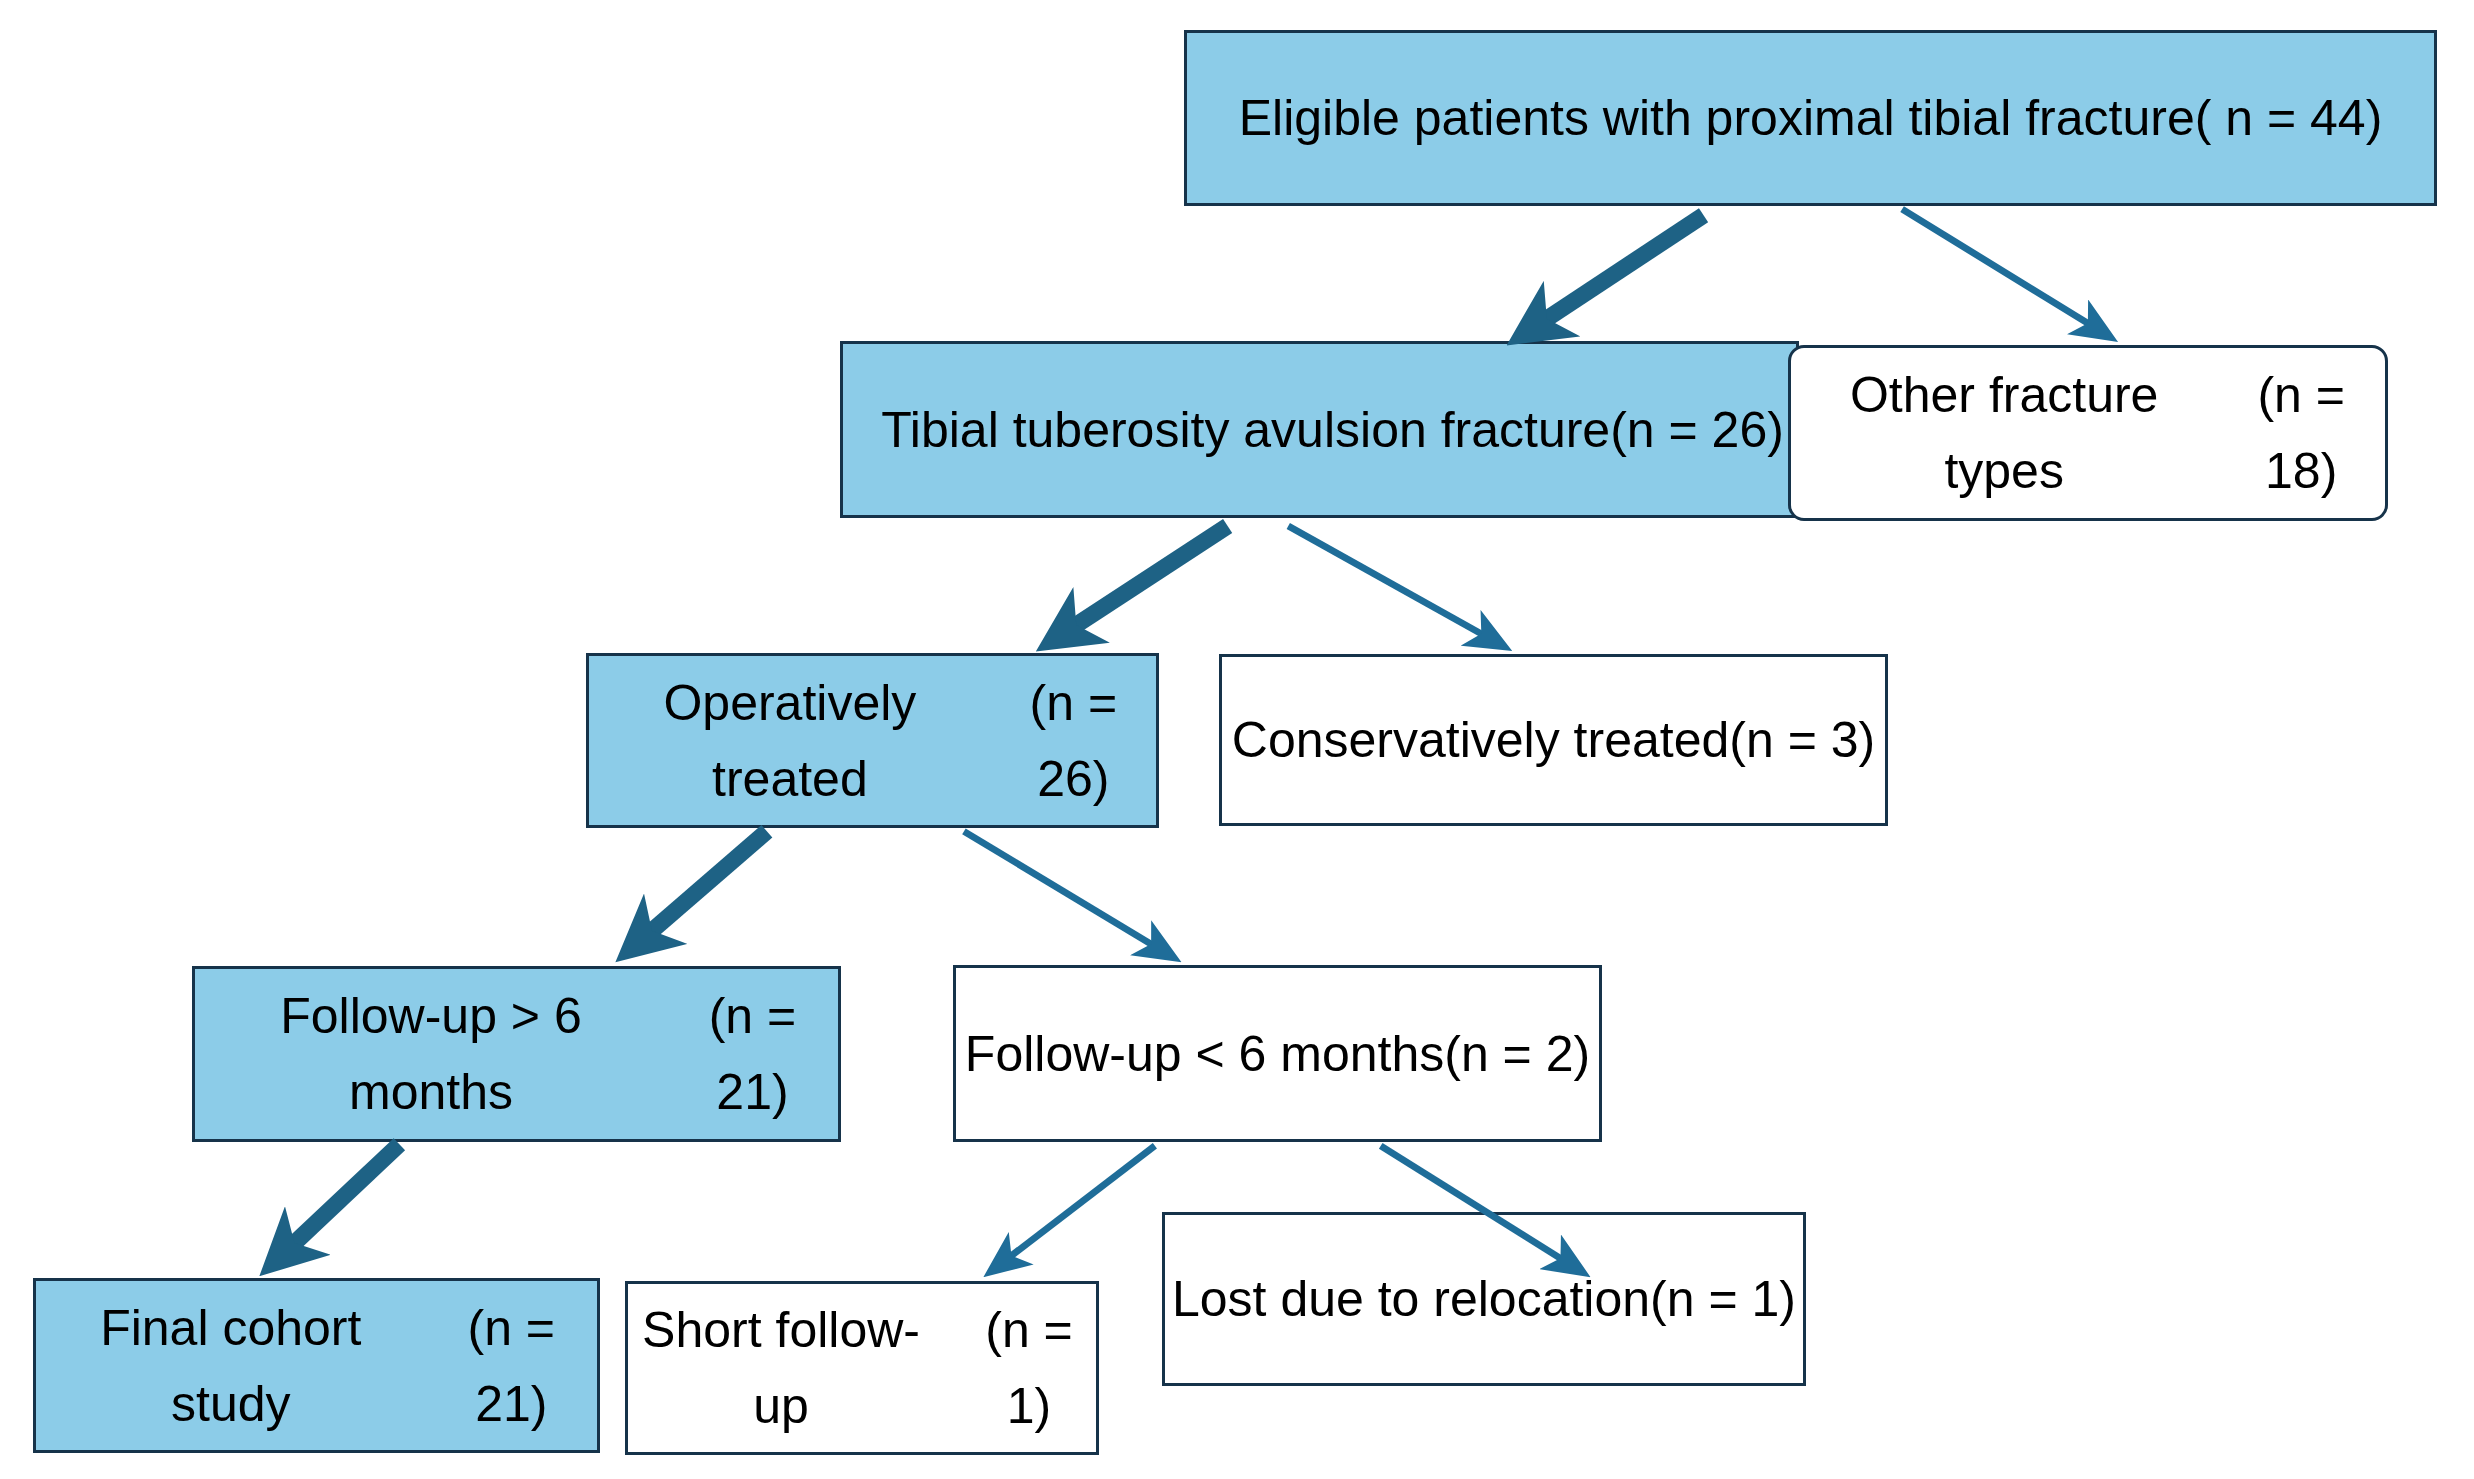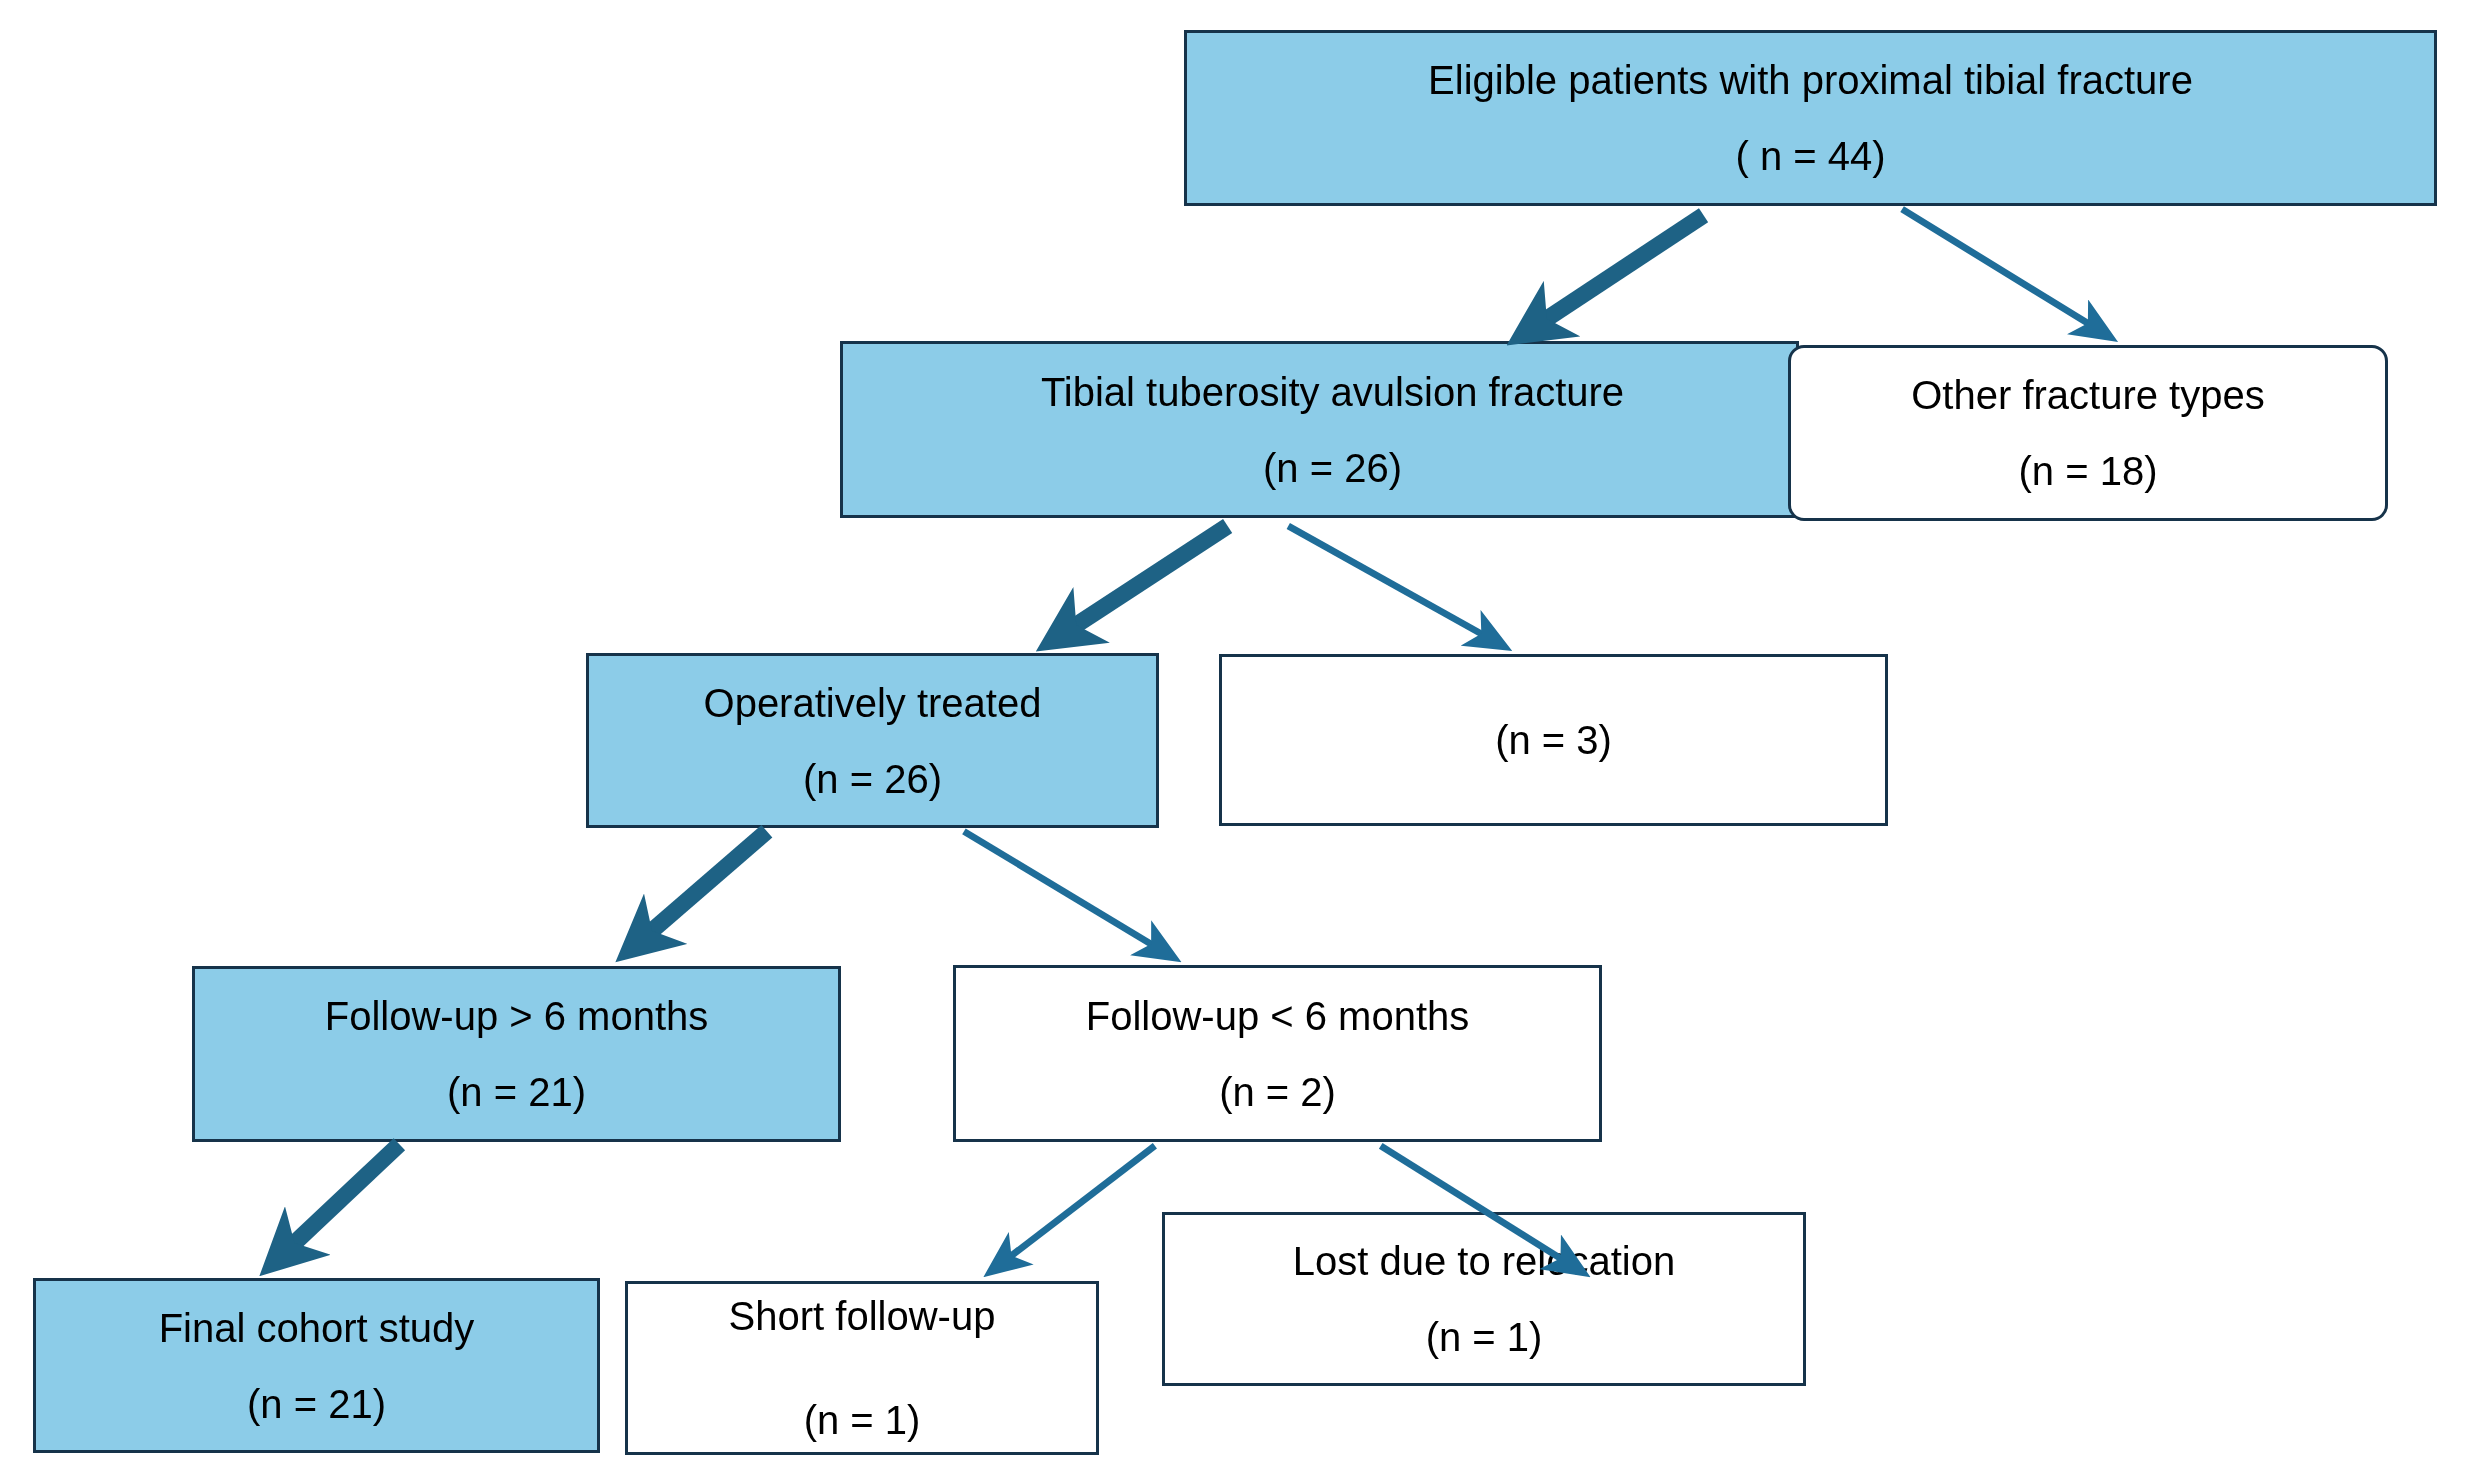--- a/index.html
+++ b/index.html
@@ -2,22 +2,22 @@
 <html style="--bg: #FFFFFF; --fill: #8CCCE8; --border: #16334A; --arrow-thick: #1E6285; --arrow-thin: #1F6D99; --text: #000000;font-size:12px"><head>
 <meta charset="utf-8">
 <style>
   html,body{margin:0;padding:0;background:#ffffff;}
   .canvas{
     position:relative;width:2475px;height:1480px;background:var(--bg,#ffffff);
     font-family:"Liberation Sans",sans-serif;color:var(--text,#000);overflow:hidden;
   }
   .node{
     position:absolute;box-sizing:border-box;border:3.8px solid var(--border,#16334a);
-    background:#ffffff;display:flex;flex-direction:column;align-items:center;justify-content:center;
-    text-align:center;font-size:40px;line-height:76px;z-index:1;
+    background:#ffffff;display:flex;flex-direction:row;align-items:center;justify-content:center;
+    text-align:center;font-size:50px;line-height:76px;z-index:1;
   }
   .node.blue{background:var(--fill,#8ccce8);}
   .node.bold{font-weight:normal;text-align:center;}
   .arrows{position:absolute;left:0;top:0;width:2475px;height:1480px;z-index:2;pointer-events:none;}
   .shaft-thick{stroke:var(--arrow-thick,#1e6285);stroke-width:22;fill:none;}
   .shaft-thin{stroke:var(--arrow-thin,#1f6d99);stroke-width:9;fill:none;}
   .head-thick{fill:var(--arrow-thick,#1e6285);}
   .head-thin{fill:var(--arrow-thin,#1f6d99);}
 </style>
 </head>
@@ -57,20 +57,21 @@
   <div class="node" style="left:1788px;top:345px;width:600px;height:176px;border-radius:16px;">
     <div>Other fracture types</div>
     <div>(n = 18)</div>
   </div>
 
   <div class="node blue" style="left:586px;top:653px;width:573px;height:175px;">
     <div>Operatively treated</div>
     <div>(n = 26)</div>
   </div>
   <div class="node" style="left:1219px;top:654px;width:669px;height:172px;">
+    <div>Conservatively treated</div>
     <div>(n = 3)</div>
   </div>
 
   <div class="node blue" style="left:192px;top:966px;width:649px;height:176px;">
     <div>Follow-up &gt; 6 months</div>
     <div>(n = 21)</div>
   </div>
   <div class="node" style="left:905px;top:965px;width:649px;height:177px;margin-left:48px;">
     <div>Follow-up &lt; 6 months</div>
     <div>(n = 2)</div>

